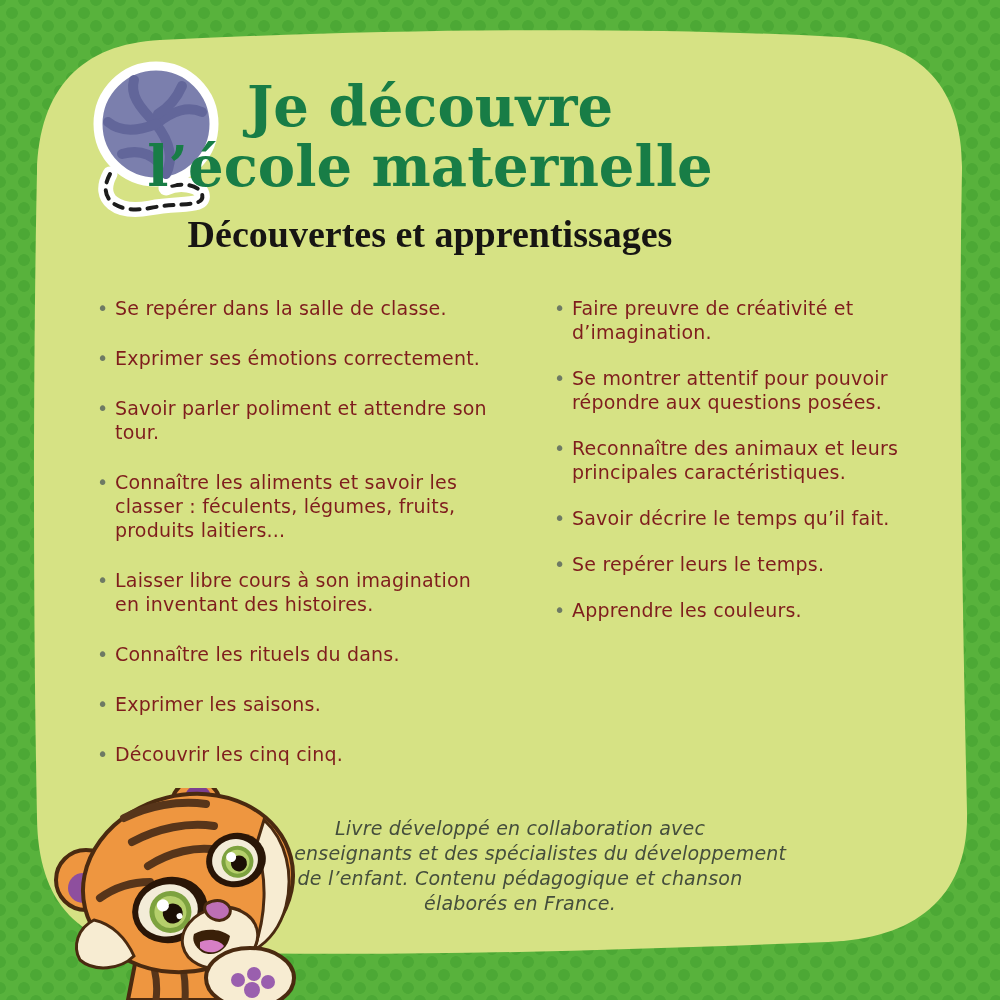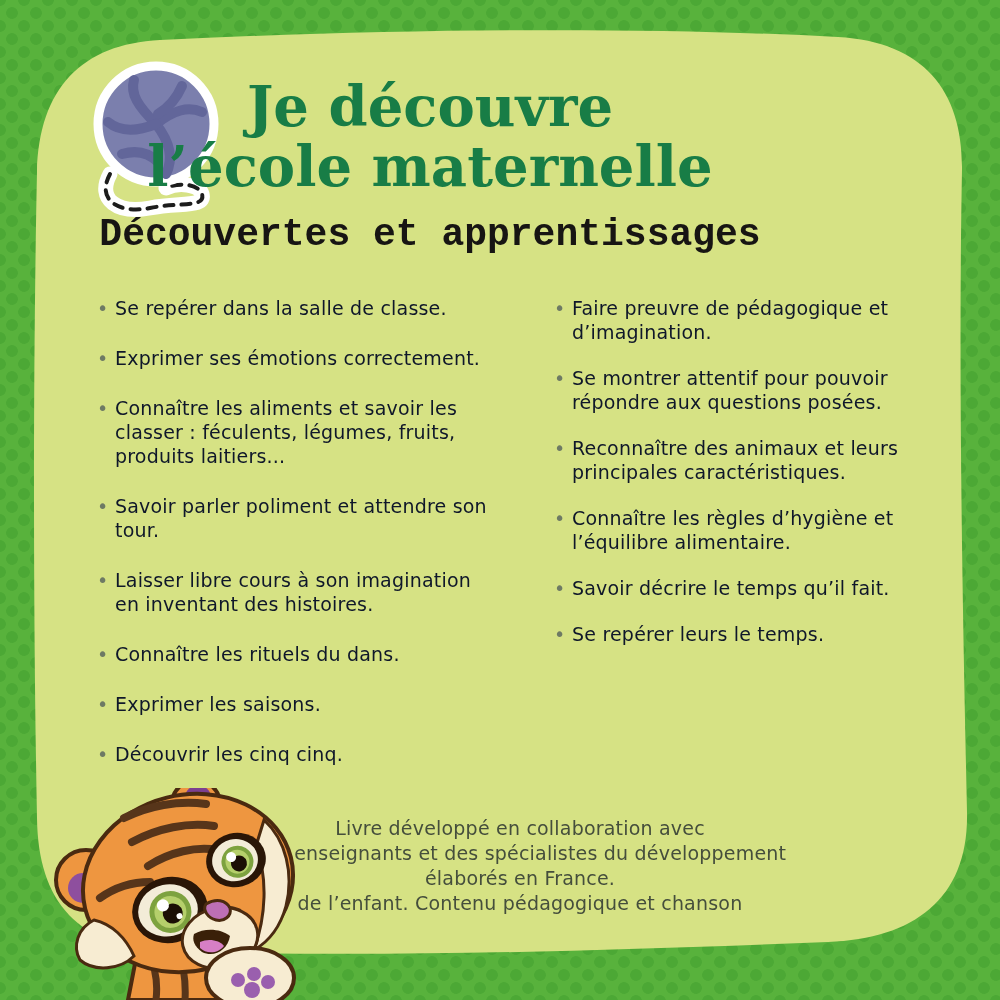--- a/index.html
+++ b/index.html
@@ -26,51 +26,52 @@
     text-align:center;
     font-family:"DejaVu Serif", serif;
     font-weight:700;
     color:#187d46;
     font-size:56px; line-height:1.08;
     letter-spacing:0px;
   }
   .subtitle{
     position:absolute; left:60px; right:60px; top:214px;
     text-align:center;
-    font-family:Liberation Mono, monospace;
+    font-family:Liberation Serif, serif;
     font-weight:700;
     color:#171513;
     font-size:38px; line-height:1.1;
   }
 
   .col{ position:absolute; top:296px; list-style:none; }
   .col-left { left:95px;  width:395px; }
   .col-right{ left:552px; width:378px; }
   .col li{
     position:relative;
     padding-left:20px;
     font-size:19px;
     line-height:24px;
     letter-spacing:0.2px;
-    color:#0f172a;
+    color:#7f1d1d;
   }
   .col-left  li{ margin-bottom:26px; }
   .col-right li{ margin-bottom:22px; }
   .col li::before{
     content:"\2022";
     position:absolute; left:2px; top:0;
     color:#6e7a64;
   }
 
   .footer{
     position:absolute; left:200px; width:640px; top:816px;
     text-align:center;
     font-size:19px; line-height:25px;
     letter-spacing:0.2px;
     color:#454e3c;
+    font-style:italic;
   }
 
   .tiger{ position:absolute; left:28px; top:788px; width:280px; height:212px; }
 </style>
 </head>
 <body>
 
 <svg class="card-svg" viewBox="0 0 1000 1000" aria-hidden="true">
   <path fill="#d6e284" d="M 160 40
     C 400 28 660 27 838 37
@@ -102,42 +103,42 @@
   <h1 class="title">
     <span style="display:block">Je découvre</span>
     <span style="display:block">l’école maternelle</span>
   </h1>
 
   <h2 class="subtitle">Découvertes et apprentissages</h2>
 
   <ul class="col col-left">
     <li>Se repérer dans la salle de classe.</li>
     <li>Exprimer ses émotions correctement.</li>
+    <li>Savoir parler poliment et attendre son tour.</li>
     <li>Connaître les aliments et savoir les classer : féculents, légumes, fruits, produits laitiers...</li>
-    <li>Savoir parler poliment et attendre son tour.</li>
     <li>Laisser libre cours à son imagination en inventant des histoires.</li>
     <li>Connaître les rituels du dans.</li>
     <li>Exprimer les saisons.</li>
     <li>Découvrir les cinq cinq.</li>
   </ul>
 
   <ul class="col col-right">
-    <li>Faire preuvre de pédagogique et d’imagination.</li>
+    <li>Faire preuvre de créativité et d’imagination.</li>
     <li>Se montrer attentif pour pouvoir répondre aux questions posées.</li>
     <li>Reconnaître des animaux et leurs principales caractéristiques.</li>
-    <li>Connaître les règles d’hygiène et l’équilibre alimentaire.</li>
     <li>Savoir décrire le temps qu’il fait.</li>
     <li>Se repérer leurs le temps.</li>
+    <li>Apprendre les couleurs.</li>
   </ul>
 
   <div class="footer">
     <div>Livre développé en collaboration avec</div>
     <div>des enseignants et des spécialistes du développement</div>
+    <div>de l’enfant. Contenu pédagogique et chanson</div>
     <div>élaborés en France.</div>
-    <div>de l’enfant. Contenu pédagogique et chanson</div>
   </div>
 
   <svg class="tiger" viewBox="0 0 280 212" aria-hidden="true">
 
     <circle cx="58" cy="92" r="30" fill="#ee9640" stroke="#4a2a10" stroke-width="4"></circle>
     <circle cx="55" cy="100" r="15" fill="#8e4f9e"></circle>
 
     <circle cx="168" cy="16" r="24" fill="#ee9640" stroke="#4a2a10" stroke-width="4"></circle>
     <circle cx="170" cy="10" r="13" fill="#7c3f8f"></circle>
 

